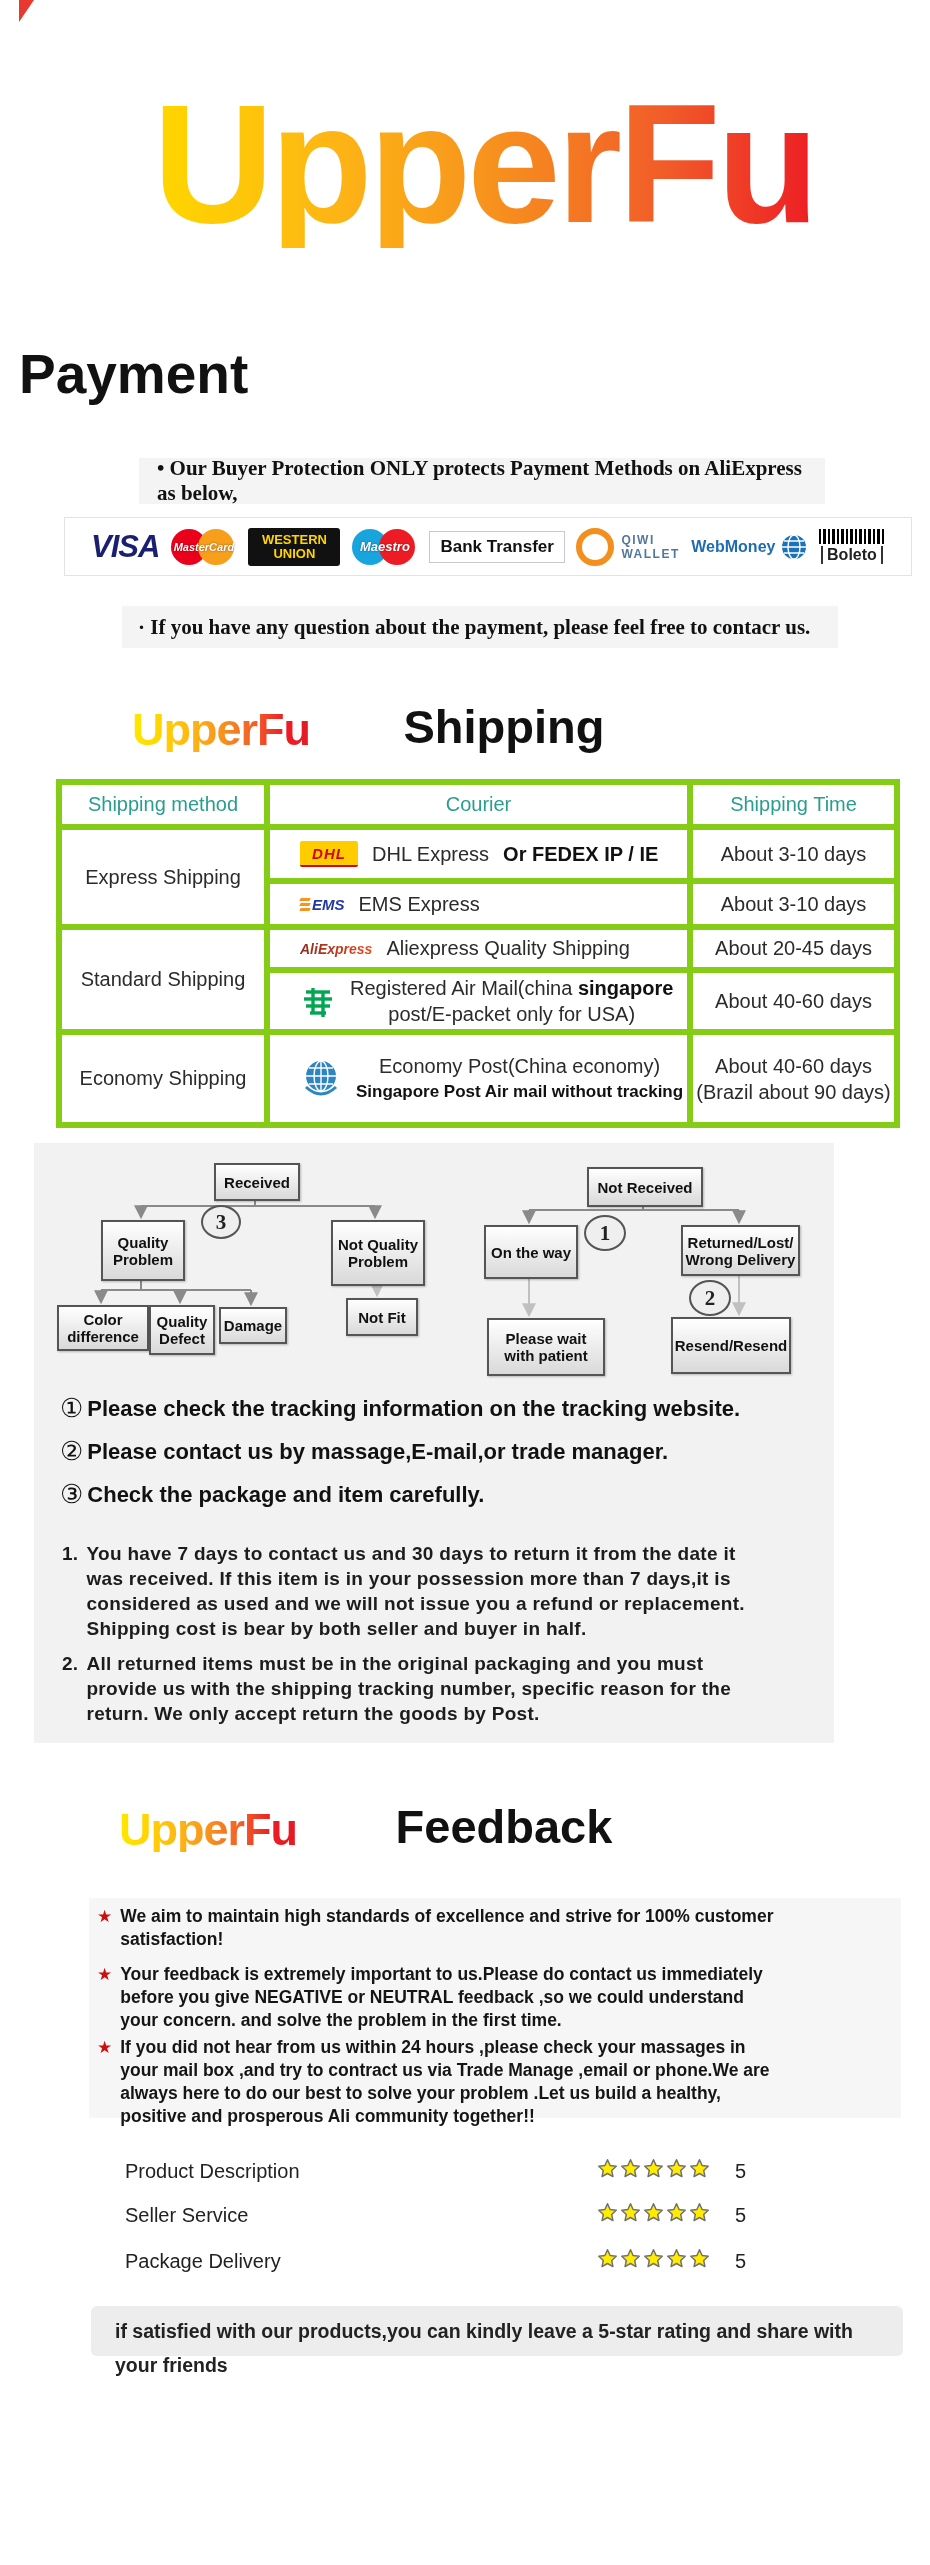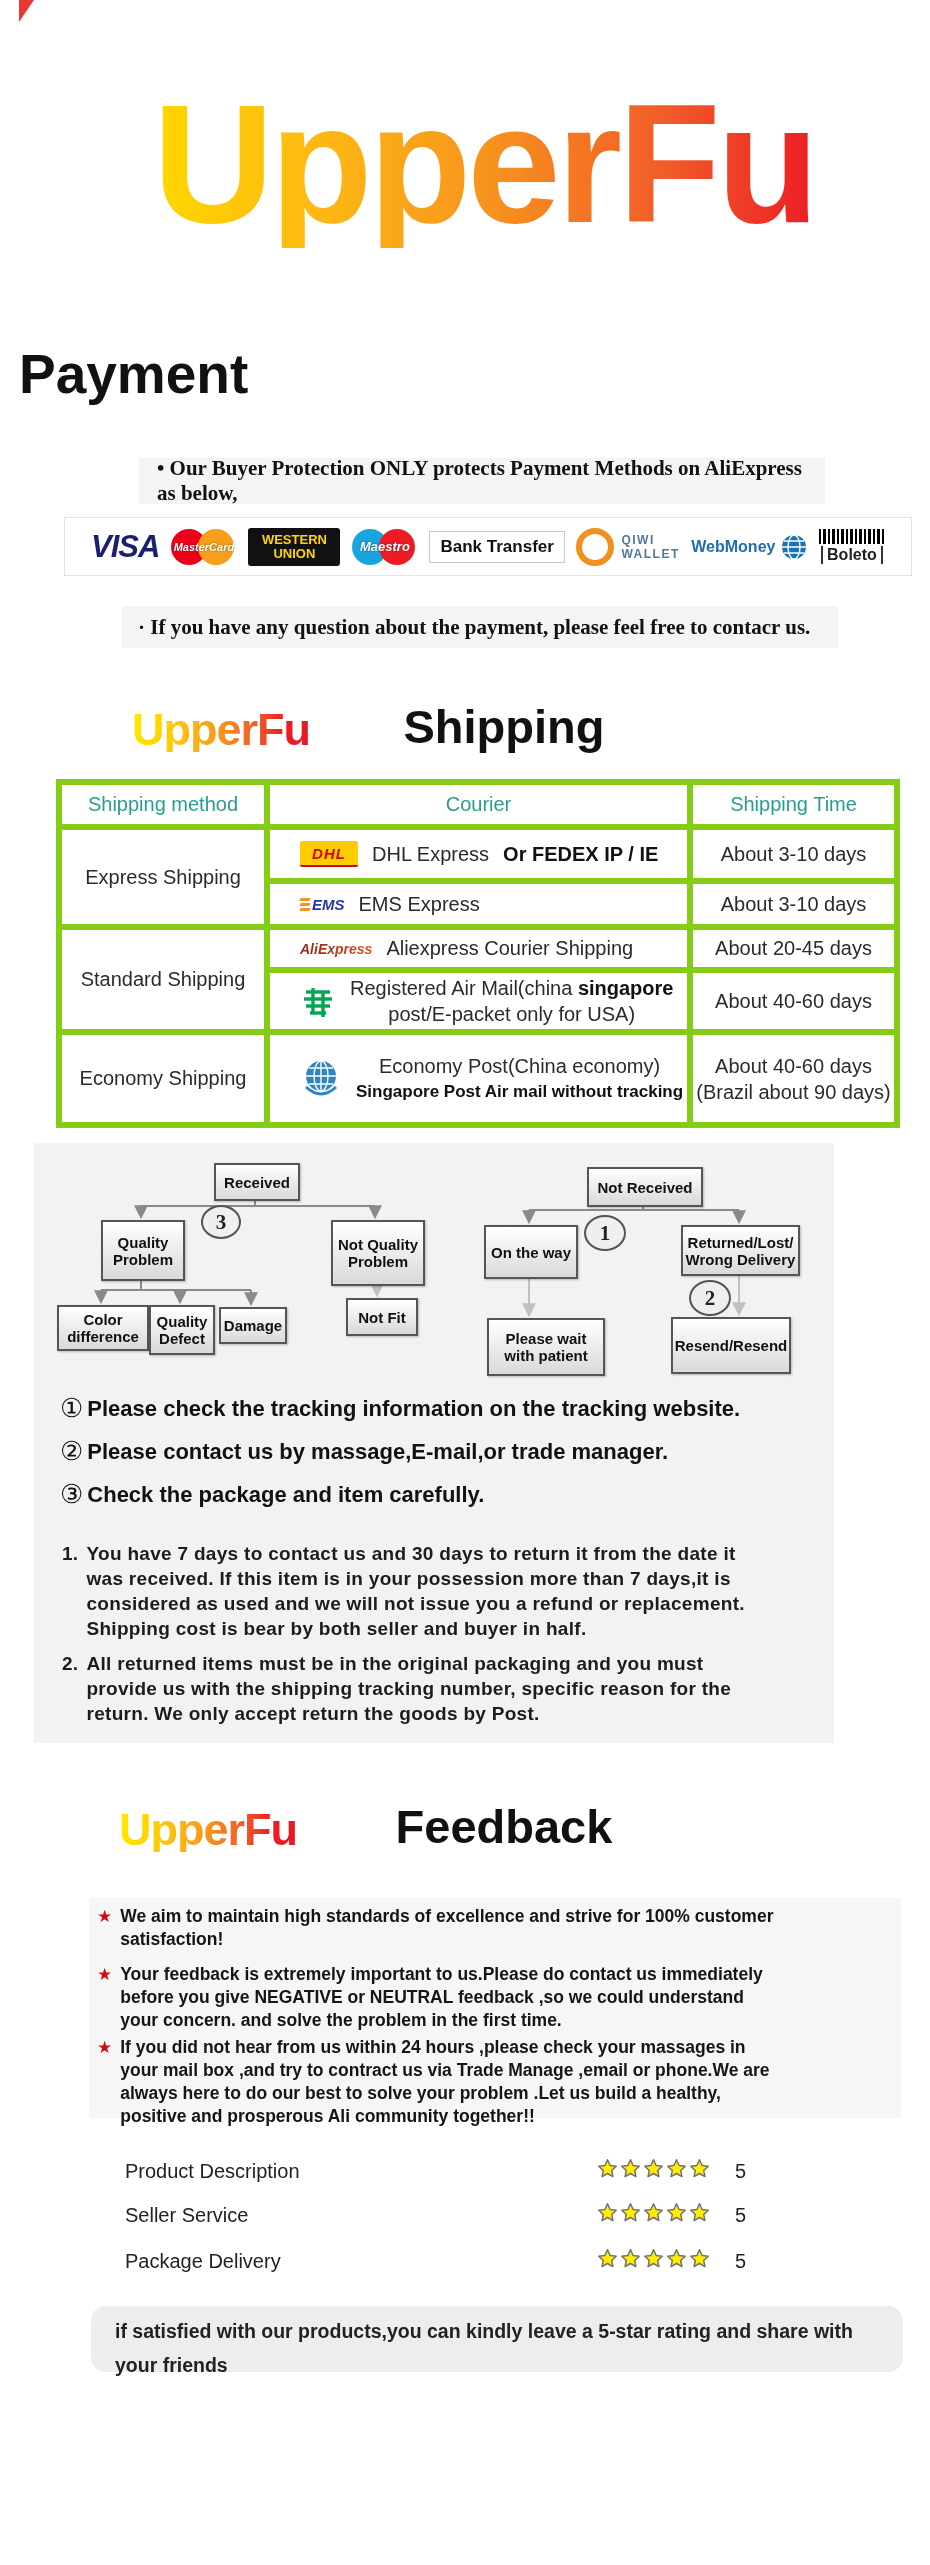--- a/index.html
+++ b/index.html
@@ -188,21 +188,21 @@
           <span>EMS Express</span>
         </span>
       </td>
       <td>About 3-10 days</td>
     </tr>
     <tr style="height:43px;">
       <td rowspan="2">Standard Shipping</td>
       <td class="courier">
         <span class="cour-inner">
           <span class="ali-badge">AliExpress</span>
-          <span>Aliexpress Courier Shipping</span>
+          <span>Aliexpress Quality Shipping</span>
         </span>
       </td>
       <td>About 20-45 days</td>
     </tr>
     <tr style="height:62px;">
       <td class="courier">
         <span class="cour-inner">
           <svg width="36" height="36" viewBox="0 0 36 36">
             <g stroke="#00a651" stroke-width="3.4" fill="none">
               <path d="M6,9 H30"></path>
@@ -409,18 +409,18 @@
         <svg width="21" height="21" viewBox="0 0 24 23">
           <path d="M12 1.5l3 6.6 7 .8-5.2 4.8 1.4 7L12 17.2 5.8 20.7l1.4-7L2 8.9l7-.8z" fill="#ffec00" stroke="#707070" stroke-width="1.7" stroke-linejoin="round"></path>
         </svg>
         <svg width="21" height="21" viewBox="0 0 24 23">
           <path d="M12 1.5l3 6.6 7 .8-5.2 4.8 1.4 7L12 17.2 5.8 20.7l1.4-7L2 8.9l7-.8z" fill="#ffec00" stroke="#707070" stroke-width="1.7" stroke-linejoin="round"></path>
         </svg>
       </span>
     <span class="abs rating-value" style="left:716px;top:92px;">5</span>
   </div>
 
-  <div class="abs footer-note pre" style="top:2306px;left:72px;width:812px;height:66px;border-radius:15px;">if satisfied with our products,you can kindly leave a 5-star rating and share with
+  <div class="abs footer-note pre" style="top:2306px;left:72px;width:812px;height:50px;">if satisfied with our products,you can kindly leave a 5-star rating and share with
 your friends</div>
 
   <div class="abs scroll-strip" style="left:916px;top:750px;width:14px;height:368px;"></div>
 
 </div>
 
 </body></html>

